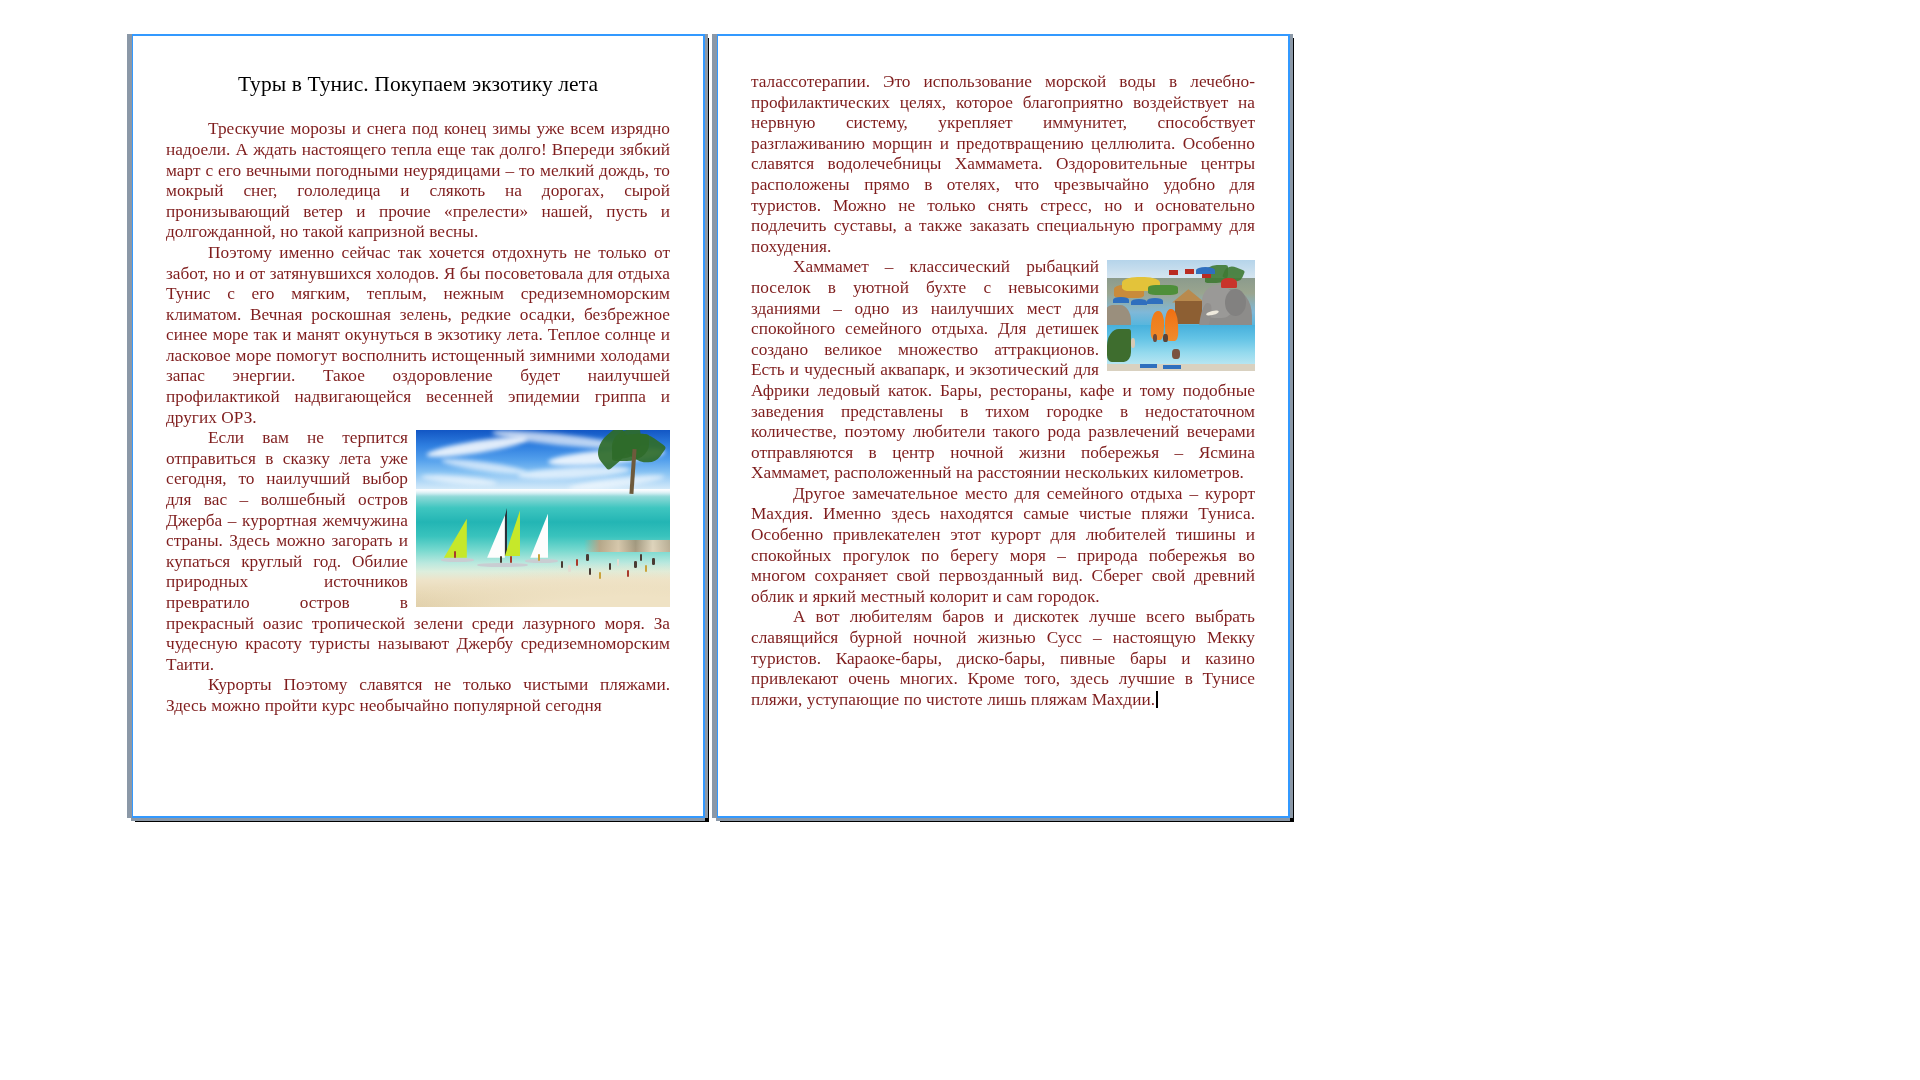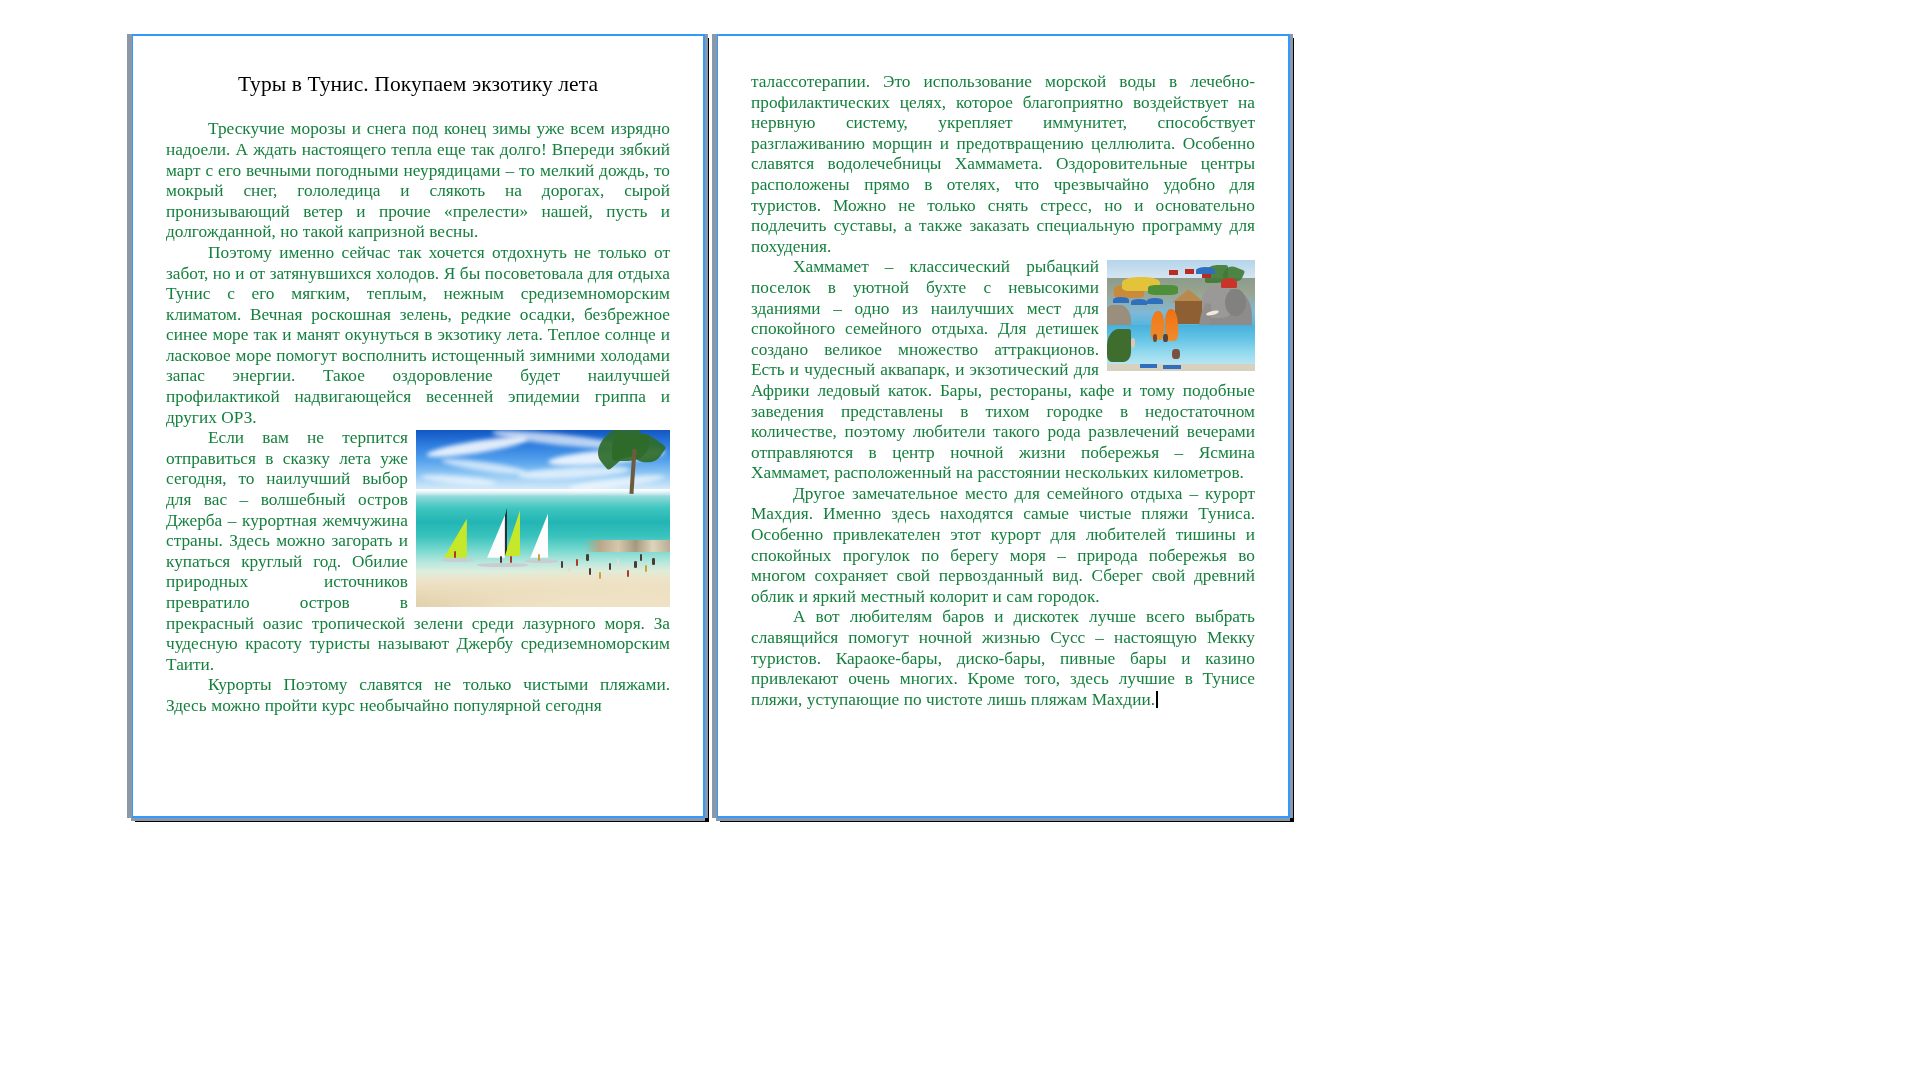--- a/index.html
+++ b/index.html
@@ -64,21 +64,21 @@
     font-weight: normal;
     letter-spacing: 0.1px;
   }
 
   p.para {
     margin: 0;
     text-align: justify;
     text-indent: 42px;
     font-size: 17.3px;
     line-height: 20.6px;
-    color: #15803d;
+    color: #7f1d1d;
     hyphens: none;
     word-spacing: 0.2px;
   }
   p.para.noindent { text-indent: 0; }
 
   
   .figure {
     float: right;
     position: relative;
     overflow: hidden;
@@ -435,18 +435,18 @@
           <div class="wp wp-kid k3"></div>
           <div class="wp wp-kid k4"></div>
           <div class="wp wp-deck"></div>
           <div class="wp wp-umb u5"></div>
           <div class="wp wp-umb u6"></div>
         </div>
       </div>
 
       <p class="para">Хаммамет – классический рыбацкий поселок в уютной бухте с невысокими зданиями – одно из наилучших мест для спокойного семейного отдыха. Для детишек создано великое множество аттракционов. Есть и чудесный аквапарк, и экзотический для Африки ледовый каток. Бары, рестораны, кафе и тому подобные заведения представлены в тихом городке в недостаточном количестве, поэтому любители такого рода развлечений вечерами отправляются в центр ночной жизни побережья – Ясмина Хаммамет, расположенный на расстоянии нескольких километров.</p>
       <p class="para">Другое замечательное место для семейного отдыха – курорт Махдия. Именно здесь находятся самые чистые пляжи Туниса. Особенно привлекателен этот курорт для любителей тишины и спокойных прогулок по берегу моря – природа побережья во многом сохраняет свой первозданный вид. Сберег свой древний облик и яркий местный колорит и сам городок.</p>
-      <p class="para"><span>А вот любителям баров и дискотек лучше всего выбрать славящийся помогут ночной жизнью Сусс – настоящую Мекку туристов. Караоке-бары, диско-бары, пивные бары и казино привлекают очень многих. Кроме того, здесь лучшие в Тунисе пляжи, уступающие по чистоте лишь пляжам Махдии.</span><span class="caret"></span></p>
+      <p class="para"><span>А вот любителям баров и дискотек лучше всего выбрать славящийся бурной ночной жизнью Сусс – настоящую Мекку туристов. Караоке-бары, диско-бары, пивные бары и казино привлекают очень многих. Кроме того, здесь лучшие в Тунисе пляжи, уступающие по чистоте лишь пляжам Махдии.</span><span class="caret"></span></p>
 
     </div>
   </div>
 
 </div>
 
 </body></html>

